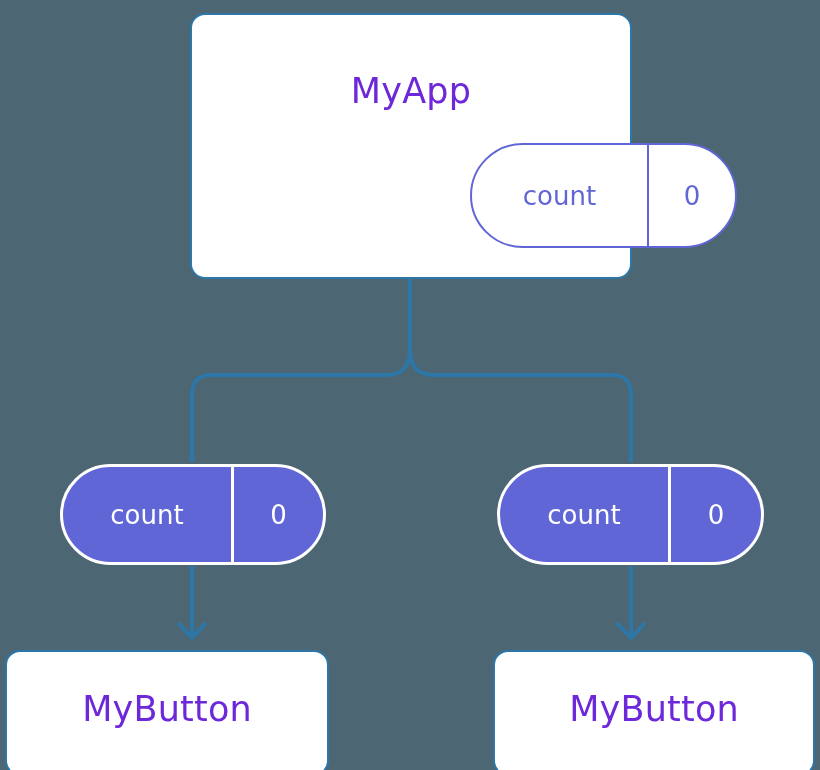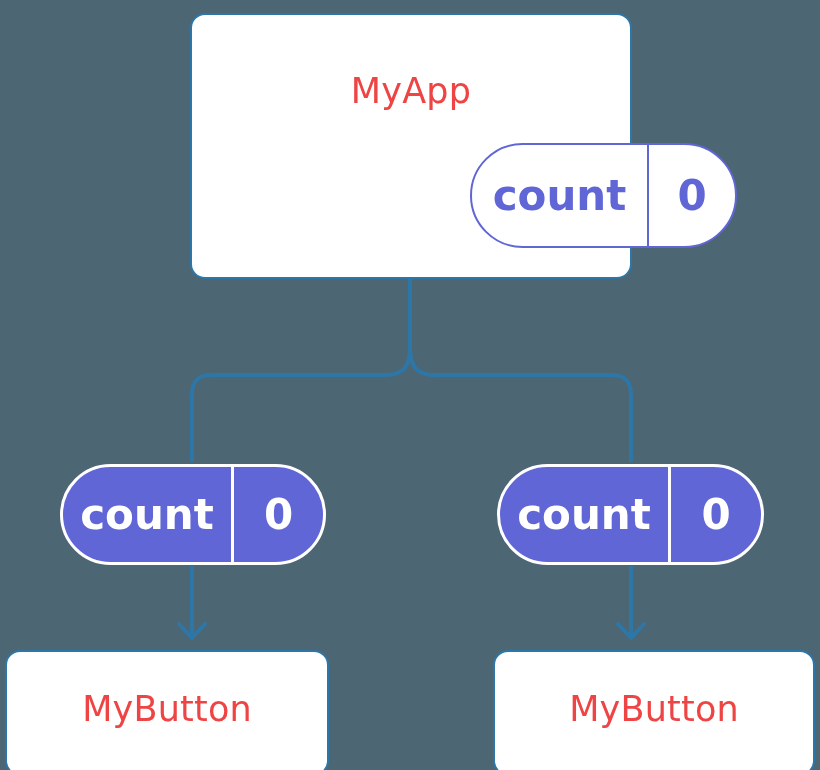--- a/index.html
+++ b/index.html
@@ -40,21 +40,21 @@
     left: 190px;
     top: 13px;
     width: 442px;
     height: 266px;
   }
   .component-title {
     position: absolute;
     left: 0;
     right: 0;
     text-align: center;
-    color: #ef4444;
+    color: #6d28d9;
     font-size: 35px;
     font-weight: 400;
     letter-spacing: 0.2px;
     white-space: nowrap;
   }
   #root-card .component-title {
     top: 56px;
   }
 
   
@@ -64,22 +64,22 @@
     align-items: stretch;
     box-sizing: border-box;
     border-radius: 999px;
     overflow: hidden;
   }
   .state-pill .pill-key,
   .state-pill .pill-value {
     display: flex;
     align-items: center;
     justify-content: center;
-    font-size: 42px;
-    font-weight: 700;
+    font-size: 26px;
+    font-weight: 400;
     white-space: nowrap;
     box-sizing: border-box;
   }
 
   
   .state-pill.outline {
     border: 2px solid #6066d6;
     background: #ffffff;
   }
   .state-pill.outline .pill-key {

